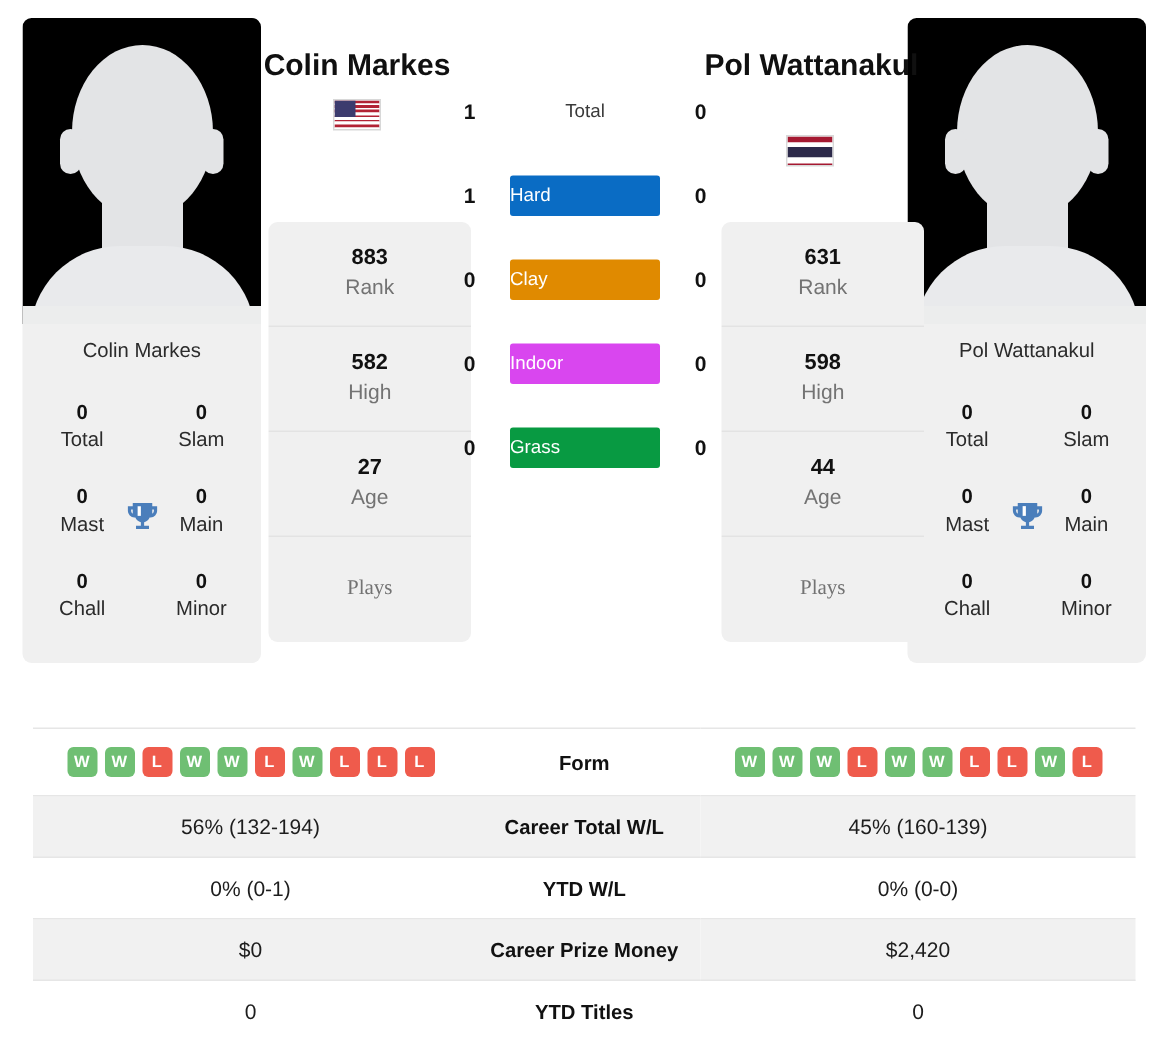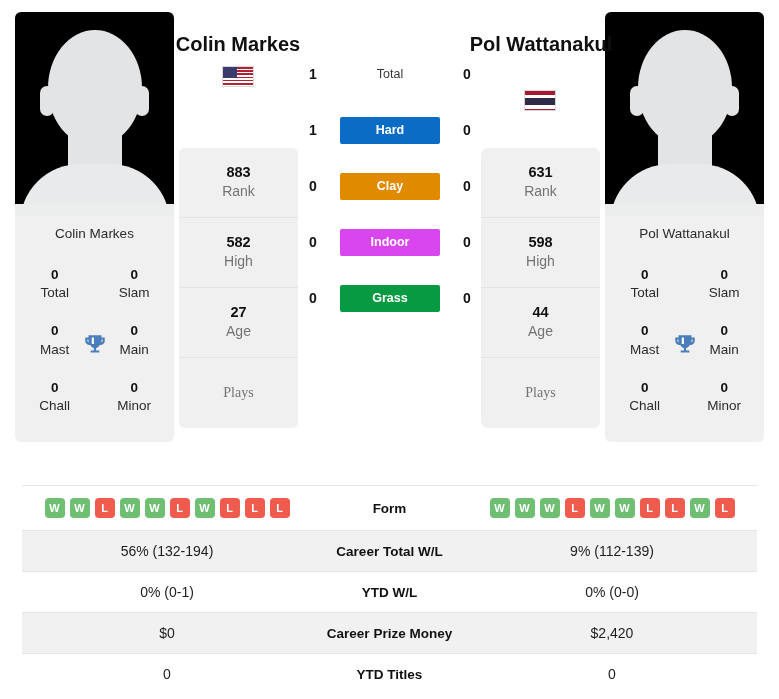--- a/index.html
+++ b/index.html
@@ -153,21 +153,21 @@
     position: absolute;
     left: 0; top: 0;
     width: 14px; height: 11px;
     background: #3c3b6e;
   }
 
   
   .stat-card {
     position: absolute;
     top: 148px;
-    width: 119px;
+    width: 135px;
     background: #f0f0f0;
     border-radius: 6px;
     overflow: hidden;
   }
   .stat-card.left  { left: 179px; }
   .stat-card.right { left: 481px; }
   .stat-row {
     text-align: center;
     padding: 14px 4px 15px;
     border-bottom: 1px solid #e3e3e3;
@@ -213,24 +213,24 @@
   .h2h-label-total {
     flex: 1;
     text-align: center;
     font-size: 12.5px;
     color: #3a3a3a;
   }
   .surface-pill {
     flex: 1;
     max-width: 100px;
     margin: 0 auto;
-    text-align: center;
+    text-align: left;
     color: #ffffff;
     font-size: 12.5px;
-    font-weight: bold;
+    font-weight: normal;
     padding: 6px 0 7px;
     border-radius: 2px;
     cursor: pointer;
   }
 
   
   .compare-table {
     position: absolute;
     left: 22px;
     top: 485px;
@@ -487,21 +487,21 @@
               <span class="badge l">L</span>
               <span class="badge l">L</span>
               <span class="badge w">W</span>
               <span class="badge l">L</span>
             </div>
         </td>
       </tr>
       <tr class="shaded">
         <td class="side">56% (132-194)</td>
         <td class="middle">Career Total W/L</td>
-        <td class="side">9% (112-139)</td>
+        <td class="side">45% (160-139)</td>
       </tr>
       <tr>
         <td class="side">0% (0-1)</td>
         <td class="middle">YTD W/L</td>
         <td class="side">0% (0-0)</td>
       </tr>
       <tr class="shaded">
         <td class="side">$0</td>
         <td class="middle">Career Prize Money</td>
         <td class="side">$2,420</td>

